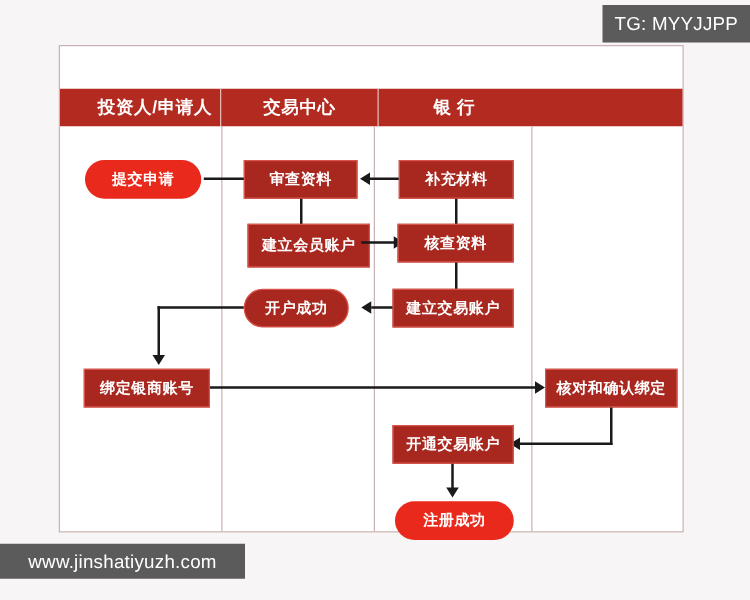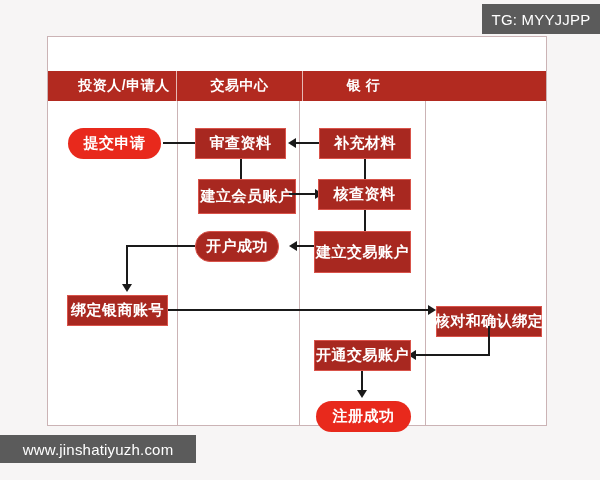--- a/index.html
+++ b/index.html
@@ -111,21 +111,21 @@
   #lane-div-1 { left: 129px; }
   #lane-div-2 { left: 251px; }
   #lane-div-3 { left: 377px; }
 
   
   .node {
     position: absolute;
     background: #a82820;
     border: 1px solid #d9534a;
     color: #ffffff;
-    font-size: 15px;
+    font-size: 12px;
     font-weight: bold;
     display: flex;
     align-items: center;
     justify-content: center;
     box-sizing: border-box;
     letter-spacing: 0.5px;
     white-space: nowrap;
   }
   .node.pill {
     background: #e8291c;
@@ -205,35 +205,35 @@
   <div class="ln lh" style="left:241px; top:156px; width:28px;"></div>
   <div class="arrow ar-right" style="left:267px; top:152px;"></div>
 
   <div class="node" style="left:270px; top:142px; width:93px; height:31px;">核查资料</div>
 
   <div class="ln lv" style="left:316px; top:173px; height:40px;"></div>
   <div class="arrow ar-down" style="left:312px; top:210px;"></div>
 
   <div class="node" style="left:147px; top:194px; width:84px; height:31px;border-radius:15px;">开户成功</div>
 
-  <div class="node" style="left:266px; top:194px; width:97px; height:42px;">建立交易账户</div>
+  <div class="node" style="left:266px; top:194px; width:97px; height:31px;">建立交易账户</div>
 
   <div class="ln lh" style="left:249px; top:208px; width:17px;"></div>
   <div class="arrow ar-left" style="left:241px; top:204px;"></div>
 
   <div class="ln lh" style="left:78px; top:208px; width:69px;"></div>
   <div class="ln lv" style="left:78px; top:208px; height:42px;"></div>
   <div class="arrow ar-down" style="left:74px; top:247px;"></div>
 
   <div class="node" style="left:19px; top:258px; width:101px; height:31px;text-align:right;">绑定银商账号</div>
 
   <div class="ln lh" style="left:120px; top:272px; width:262px;"></div>
   <div class="arrow ar-right" style="left:380px; top:268px;"></div>
 
-  <div class="node" style="left:388px; top:258px; width:106px; height:31px;margin-top:11px;">核对和确认绑定</div>
+  <div class="node" style="left:388px; top:258px; width:106px; height:31px;">核对和确认绑定</div>
 
   <div class="ln lv" style="left:440px; top:289px; height:30px;"></div>
   <div class="ln lh" style="left:368px; top:317px; width:74px;"></div>
   <div class="arrow ar-left" style="left:360px; top:313px;"></div>
 
   <div class="node" style="left:266px; top:303px; width:97px; height:31px;">开通交易账户</div>
 
   <div class="ln lv" style="left:313px; top:334px; height:22px;"></div>
   <div class="arrow ar-down" style="left:309px; top:353px;"></div>
 

